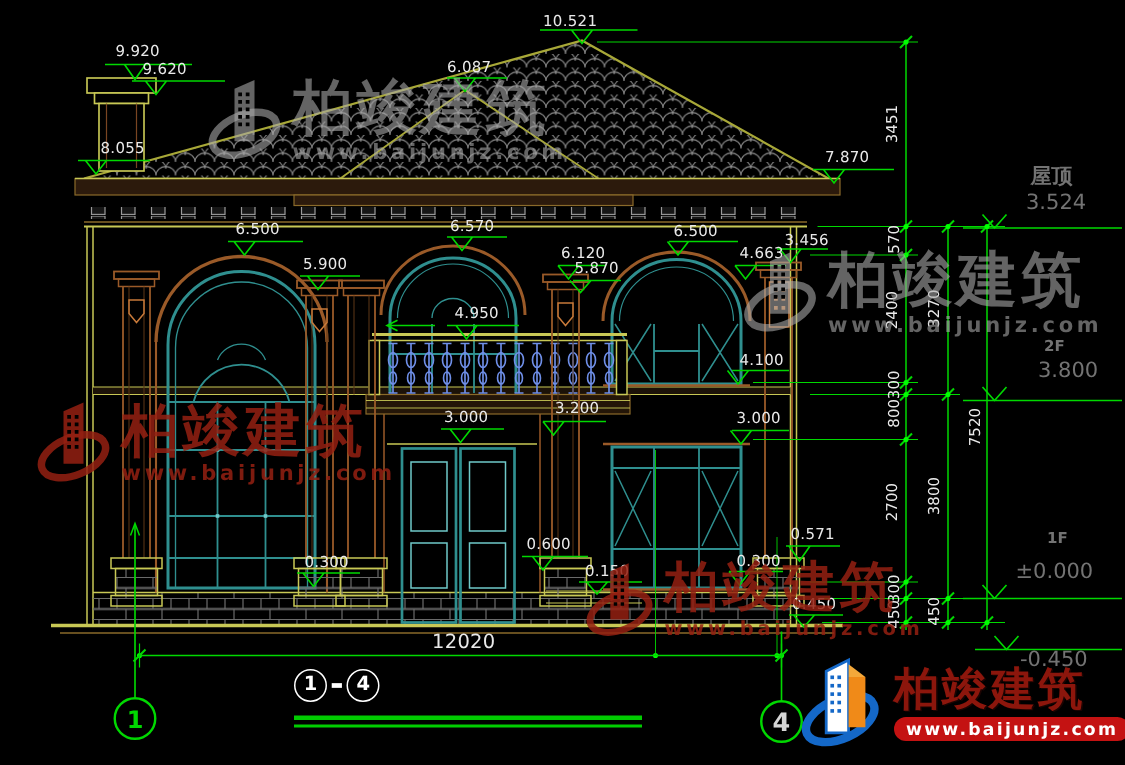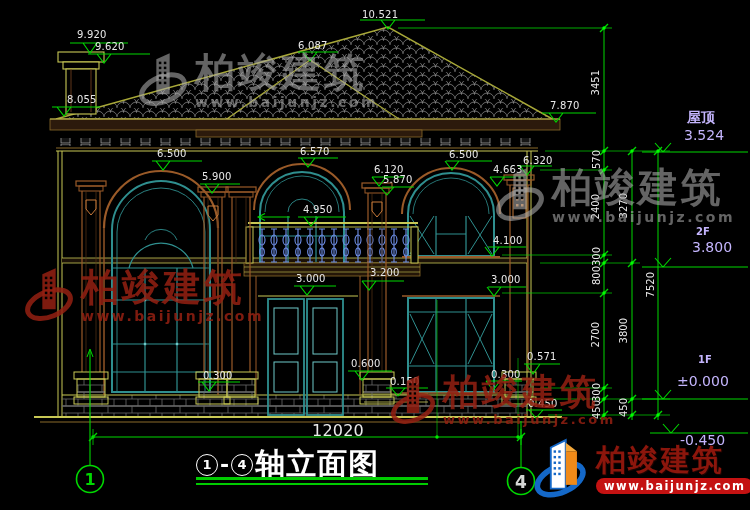--- a/index.html
+++ b/index.html
@@ -1,23 +1,23 @@
 <!DOCTYPE html>
 <html><head>
 <meta charset="utf-8">
 <style>
   html,body{margin:0;padding:0;background:#000;}
   #stage{position:relative;width:750px;height:510px;background:#000;overflow:hidden;
          font-family:"DejaVu Sans",sans-serif;}
   #stage svg.draw{position:absolute;left:0;top:0;}
   .t{position:absolute;color:#e9e9e9;font:10px "DejaVu Sans",sans-serif;white-space:nowrap;letter-spacing:.2px;}
-  .t2{font-size:16px;margin-left:24px;}
+  .t2{font-size:13px;}
   .vt{position:absolute;color:#e9e9e9;font:10px "DejaVu Sans",sans-serif;white-space:nowrap;
       writing-mode:vertical-rl;transform:rotate(180deg);}
-  .lv{position:absolute;color:#c4b5fd;font:14px "DejaVu Sans",sans-serif;white-space:nowrap;}
+  .lv{position:absolute;color:#737373;font:14px "DejaVu Sans",sans-serif;white-space:nowrap;}
   .lvb{font-weight:bold;font-size:10px;}
   .axd{position:absolute;width:14px;text-align:center;font:bold 16px "DejaVu Sans",sans-serif;}
   
   .wm{position:absolute;display:flex;align-items:center;gap:7px;pointer-events:none;}
   .wm-gray{color:rgba(172,172,172,.58);}
   .wm-red{color:rgba(148,32,18,.85);}
   .wm-tx{display:flex;flex-direction:column;line-height:1;}
   .wm-brand{font-size:40px;font-weight:bold;letter-spacing:3px;}
   .wm-url{font-size:14px;font-weight:bold;letter-spacing:2.5px;margin-top:3px;}
   
@@ -335,21 +335,21 @@
     <span class="t" style="left:67px;top:94px">8.055</span>
     <span class="t" style="left:298px;top:40px">6.087</span>
     <span class="t" style="left:550px;top:100px">7.870</span>
     <span class="t" style="left:157px;top:148px">6.500</span>
     <span class="t" style="left:202px;top:171px">5.900</span>
     <span class="t" style="left:300px;top:146px">6.570</span>
     <span class="t" style="left:374px;top:164px">6.120</span>
     <span class="t" style="left:383px;top:174px">5.870</span>
     <span class="t" style="left:449px;top:149px">6.500</span>
     <span class="t" style="left:493px;top:164px">4.663</span>
-    <span class="t" style="left:523px;top:155px">6.320</span>
+    <span class="t" style="left:523px;top:155px">3.456</span>
     <span class="t" style="left:303px;top:204px">4.950</span>
     <span class="t" style="left:493px;top:235px">4.100</span>
     <span class="t" style="left:370px;top:267px">3.200</span>
     <span class="t" style="left:296px;top:273px">3.000</span>
     <span class="t" style="left:491px;top:274px">3.000</span>
     <span class="t" style="left:527px;top:351px">0.571</span>
     <span class="t" style="left:351px;top:358px">0.600</span>
     <span class="t" style="left:203px;top:370px">0.300</span>
     <span class="t" style="left:491px;top:369px">0.300</span>
     <span class="t" style="left:390px;top:376px">0.150</span>
@@ -378,21 +378,20 @@
     <span class="lv" style="left:680px;top:432px">-0.450</span>
 
     <span class="axd" style="left:83px;top:470px;color:#00d800">1</span>
     <span class="axd" style="left:514px;top:472px;color:#d6d6d6;font-size:17px">4</span>
   </div>
 
   <div class="title" style="left:196px;top:444px">
     <span class="tcirc">1</span>
     <span class="tdash">-</span>
     <span class="tcirc">4</span>
-    <span class="tmain">轴立面图</span>
   </div>
   <div class="ubar" style="left:196px;top:477px;width:232px;height:3px"></div>
   <div class="ubar" style="left:196px;top:483px;width:232px;height:2px"></div>
 
   <div class="wm wm-gray" style="left:138px;top:50px">
     <svg width="50" height="60">
         <use href="#wmic"></use>
       </svg>
     <div class="wm-tx">
       <span class="wm-brand">柏竣建筑</span>

